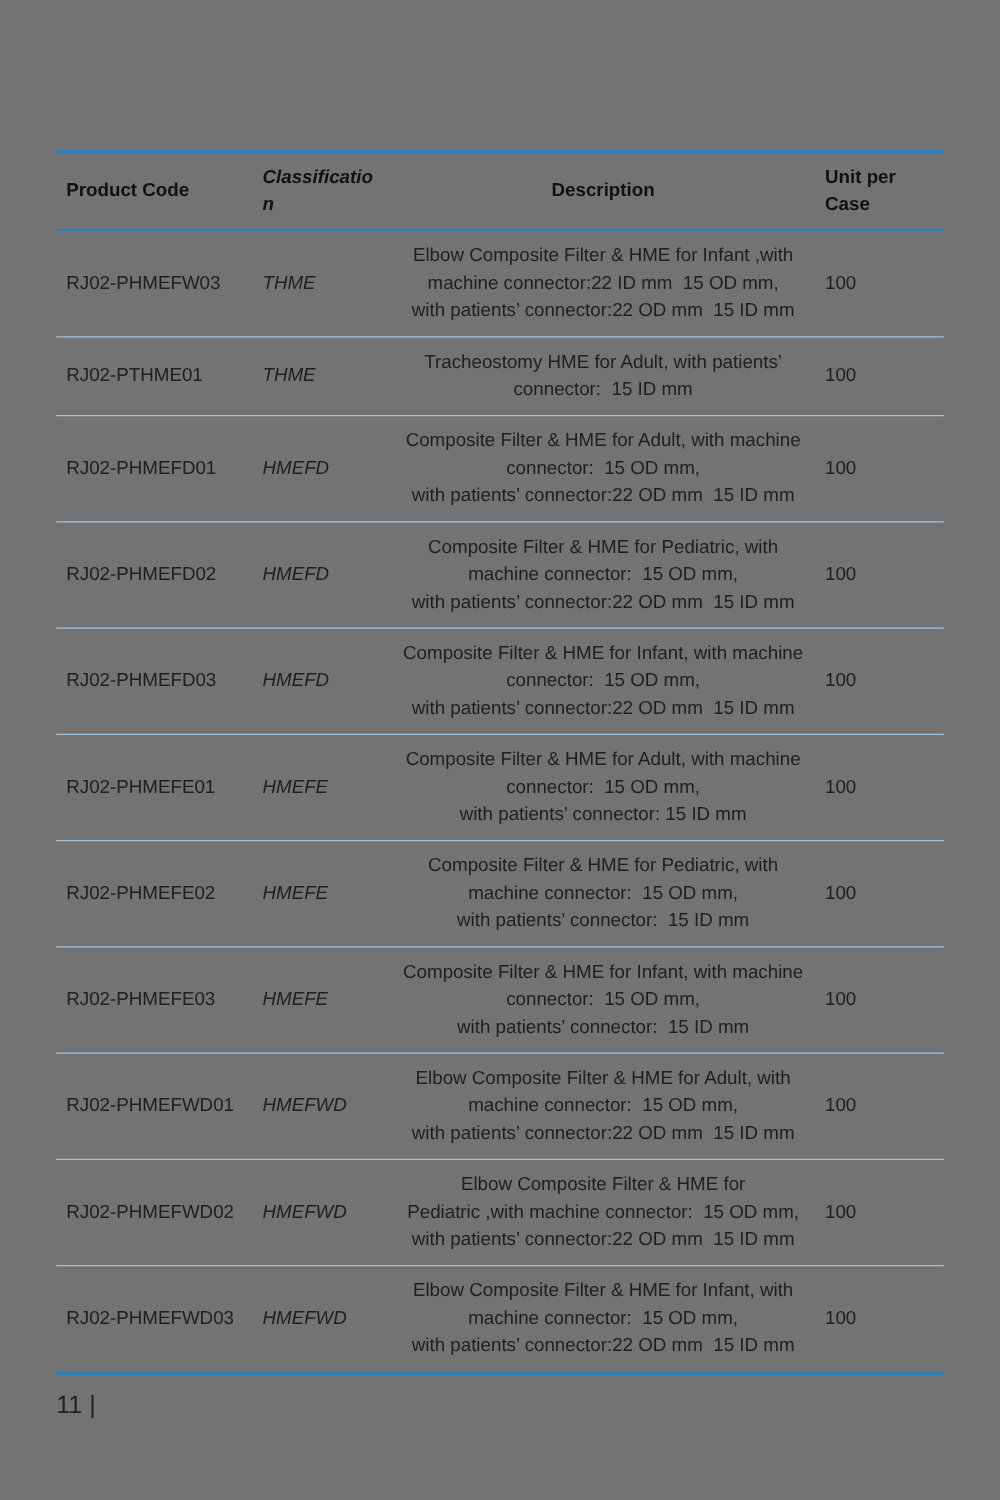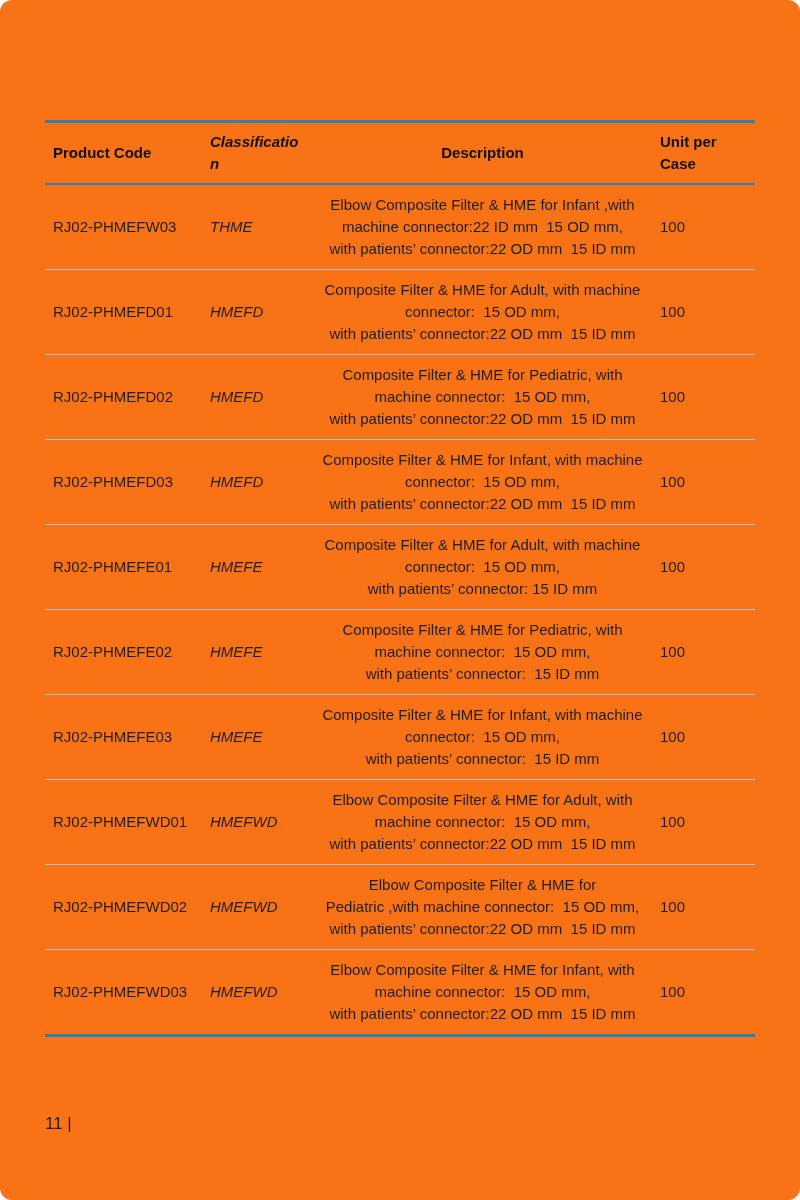--- a/index.html
+++ b/index.html
@@ -10,23 +10,22 @@
   *{margin:0;padding:0;box-sizing:border-box;}
   html,body{background:#ffffff;}
   body{
     font-family:"Liberation Sans","DejaVu Sans",sans-serif;
     color:var(--text);
   }
   .page{
     position:relative;
     width:800px;
     height:1200px;
-    background:#f97316;
+    background:#737373;
     overflow:hidden;
-    border-radius:12px;
   }
   table.product-table{
     position:absolute;
     left:45px;
     top:120px;
     width:710px;
     border-collapse:collapse;
     table-layout:fixed;
     border-top:3px solid var(--blue-strong);
   }
@@ -51,21 +50,21 @@
     border-bottom:3px solid var(--blue-strong);
   }
   .col-code{width:163px;padding-left:8px;}
   .col-class{width:92px;padding-left:2px;overflow-wrap:break-word;word-wrap:break-word;font-style:italic;}
   .col-desc{width:360px;padding-left:5px;white-space:pre-wrap;text-align:center;}
   .col-unit{width:95px;text-align:left;padding-left:0;}
   .page-number{
     position:absolute;
     left:45px;
     top:1113px;
-    font-size:17px;
+    font-size:20px;
     line-height:22px;
     color:#222;
   }
 </style>
 </head>
 <body>
 
 <div class="page">
 
   <table class="product-table">
@@ -80,20 +79,27 @@
     <tbody id="table-body">
   <tr>
     <td class="col-code">RJ02-PHMEFW03</td>
     <td class="col-class">THME</td>
     <td class="col-desc">Elbow Composite Filter &amp; HME for Infant ,with
 machine connector:22 ID mm  15 OD mm,
 with patients’ connector:22 OD mm  15 ID mm</td>
     <td class="col-unit">100</td>
   </tr>
 
+  <tr>
+    <td class="col-code">RJ02-PTHME01</td>
+    <td class="col-class">THME</td>
+    <td class="col-desc">Tracheostomy HME for Adult, with patients’
+connector:  15 ID mm</td>
+    <td class="col-unit">100</td>
+  </tr>
 
   <tr>
     <td class="col-code">RJ02-PHMEFD01</td>
     <td class="col-class">HMEFD</td>
     <td class="col-desc">Composite Filter &amp; HME for Adult, with machine
 connector:  15 OD mm,
 with patients’ connector:22 OD mm  15 ID mm</td>
     <td class="col-unit">100</td>
   </tr>
 

